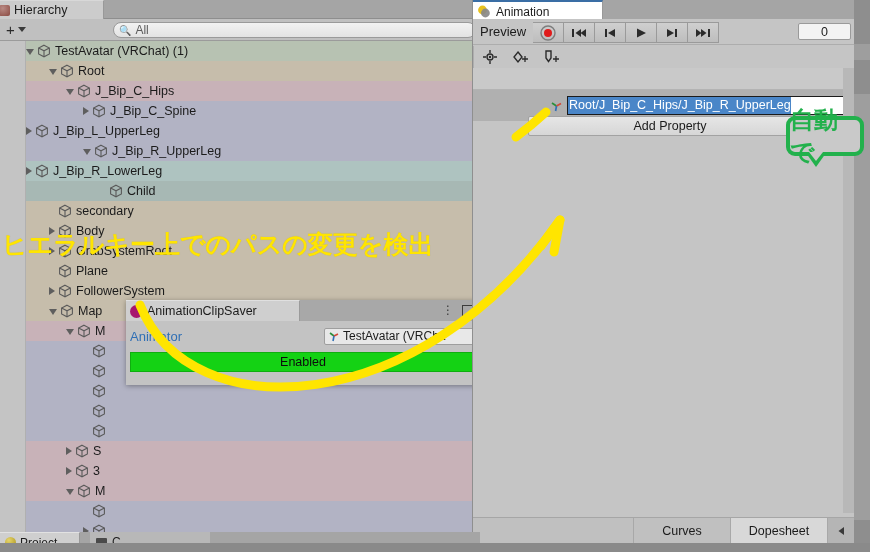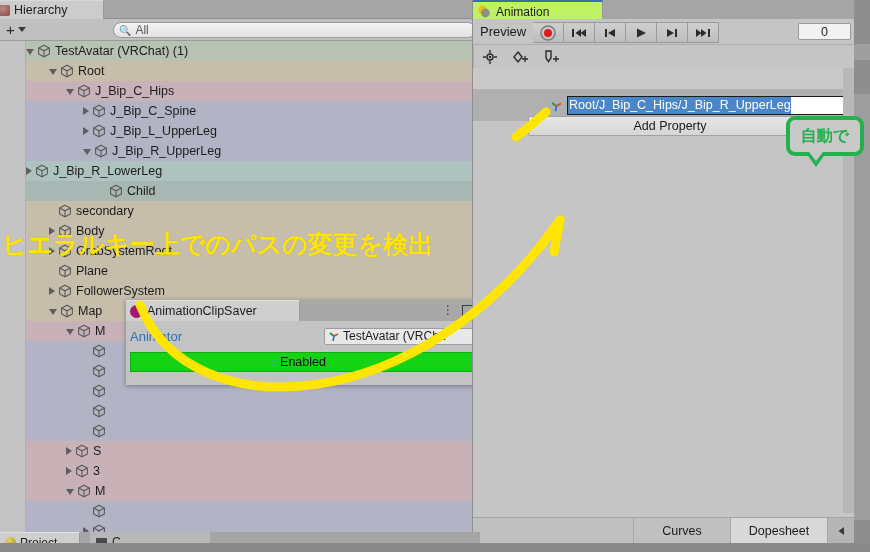--- a/index.html
+++ b/index.html
@@ -140,21 +140,21 @@
     position:absolute; left:472px; top:0; width:382px; height:543px;
     background:#c5c5c5;
     border-left:1px solid #8f8f8f;
   }
   #anim-tabstrip{
     position:absolute; left:0; top:0; width:382px; height:19px;
     background:#a5a5a5;
   }
   #anim-tab{
     position:absolute; left:0; top:0; width:130px; height:22px;
-    background:#bef264;
+    background:#ffffff;
     border-top:2px solid #3a6ea5;
     border-right:1px solid #999;
     display:flex; align-items:center; gap:5px; padding-left:6px;
   }
   .anim-clip-icon{
     width:14px;height:14px;flex:none; position:relative; margin-left:-2px;
   }
   #anim-toolbar{
     position:absolute; left:0; top:19px; width:382px; height:25px;
     background:#c5c5c5;
@@ -290,21 +290,21 @@
     text-shadow:0 0 1px rgba(0,0,0,.15);
     white-space:nowrap;
   }
   #anno-left{ left:2px; top:228px; font-size:25px; letter-spacing:0px; }
   #anno-right{ left:568px; top:162px; font-size:23px; }
   #bubble{
     position:absolute; left:786px; top:116px; width:78px; height:40px;
     border:4px solid #22b14c; border-radius:9px; background:#c9c9c9;
     display:flex;align-items:center;justify-content:center;
   }
-  #bubble-text{ color:#22b14c; font-weight:bold; font-size:16px;
+  #bubble-text{ color:#22b14c; font-weight:bold; font-size:24px;
     font-family:"DejaVu Sans","Liberation Sans",sans-serif; }
   #bubble-tail{
     position:absolute; left:806px; top:153px; width:0;height:0;
     border-left:10px solid transparent; border-right:10px solid transparent;
     border-top:14px solid #22b14c;
   }
   #bubble-tail-inner{
     position:absolute; left:809px; top:152px; width:0;height:0;
     border-left:7px solid transparent; border-right:7px solid transparent;
     border-top:9px solid #c9c9c9;
@@ -371,21 +371,21 @@
         <div class="row" style="background: rgb(178, 179, 196); padding-left: 57px;">
           <span class="tri "></span>
           <span class="cube">
             <svg viewBox="0 0 14 14">
               <path d="M7 1.2 L12.4 4 L12.4 10 L7 12.8 L1.6 10 L1.6 4 Z" fill="none" stroke="#5a5a5a" stroke-width="1.1"></path>
               <path d="M1.6 4 L7 6.8 L12.4 4 M7 6.8 L7 12.8" fill="none" stroke="#5a5a5a" stroke-width="1.1"></path>
             </svg>
           </span>
           <span>J_Bip_C_Spine</span>
         </div>
-        <div class="row" style="background: rgb(178, 179, 196); padding-left: 57px;">
+        <div class="row" style="background: rgb(178, 179, 196); ">
           <span class="tri "></span>
           <span class="cube">
             <svg viewBox="0 0 14 14">
               <path d="M7 1.2 L12.4 4 L12.4 10 L7 12.8 L1.6 10 L1.6 4 Z" fill="none" stroke="#5a5a5a" stroke-width="1.1"></path>
               <path d="M1.6 4 L7 6.8 L12.4 4 M7 6.8 L7 12.8" fill="none" stroke="#5a5a5a" stroke-width="1.1"></path>
             </svg>
           </span>
           <span>J_Bip_L_UpperLeg</span>
         </div>
         <div class="row" style="background: rgb(178, 179, 196); padding-left: 57px;">

